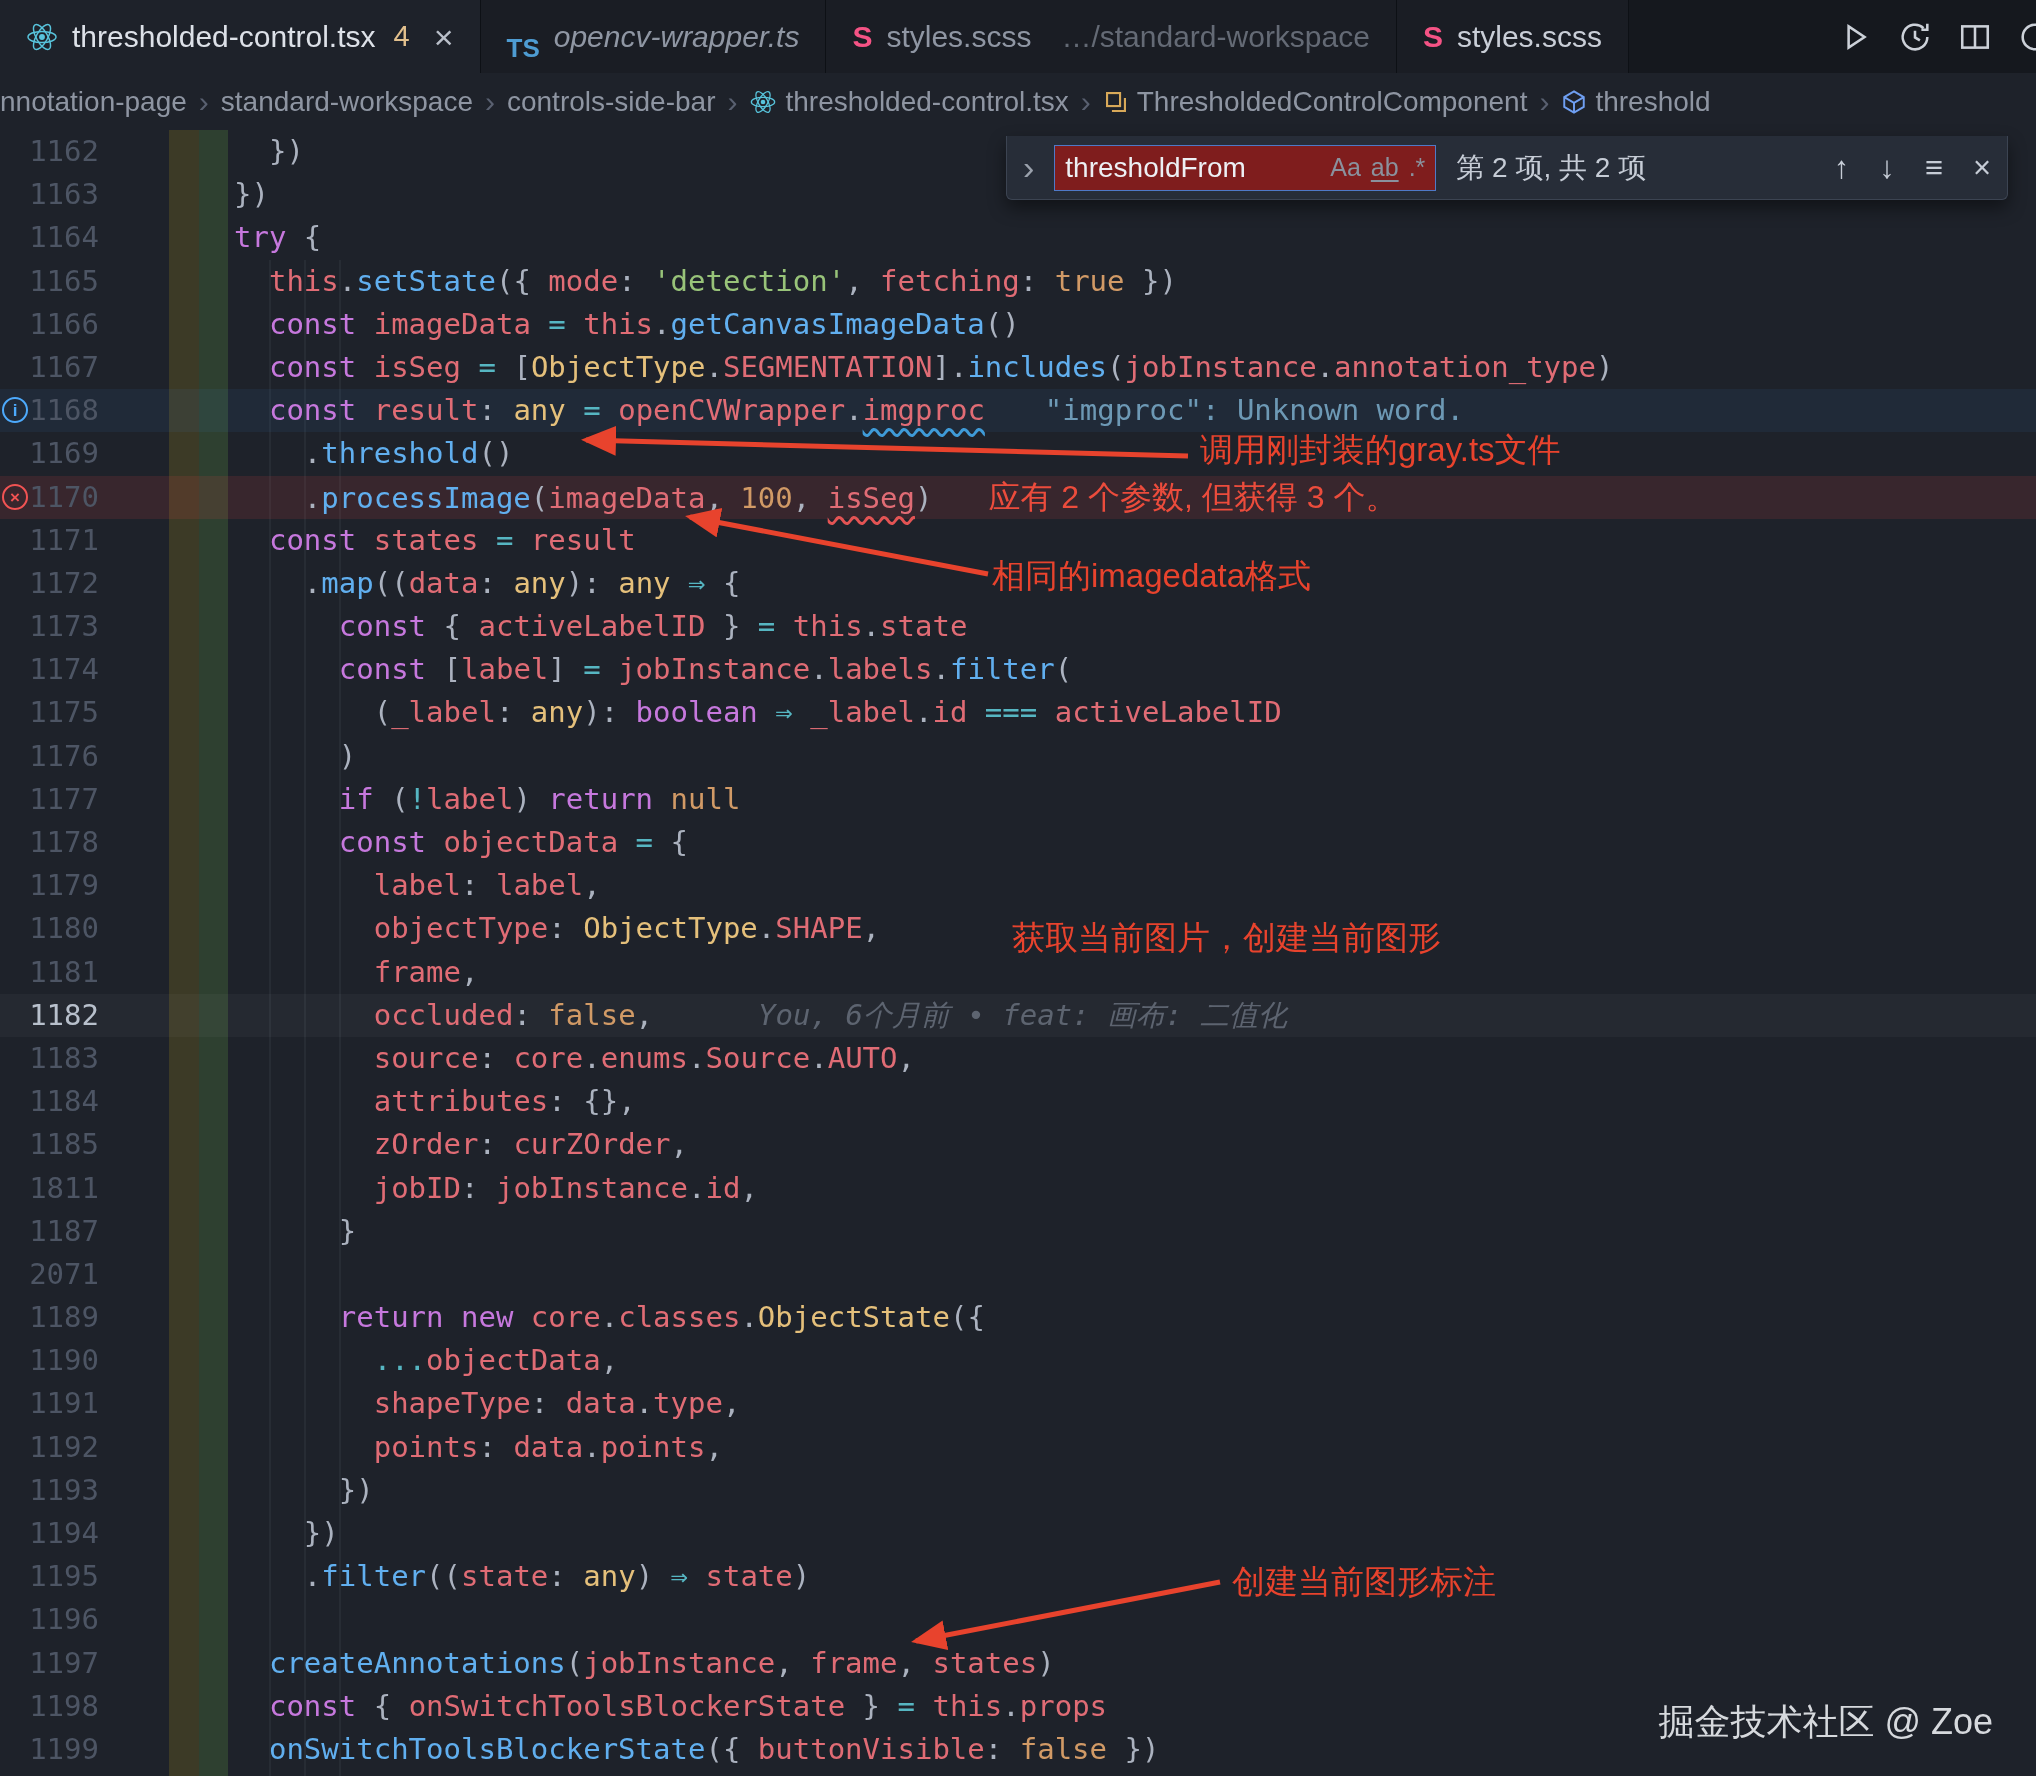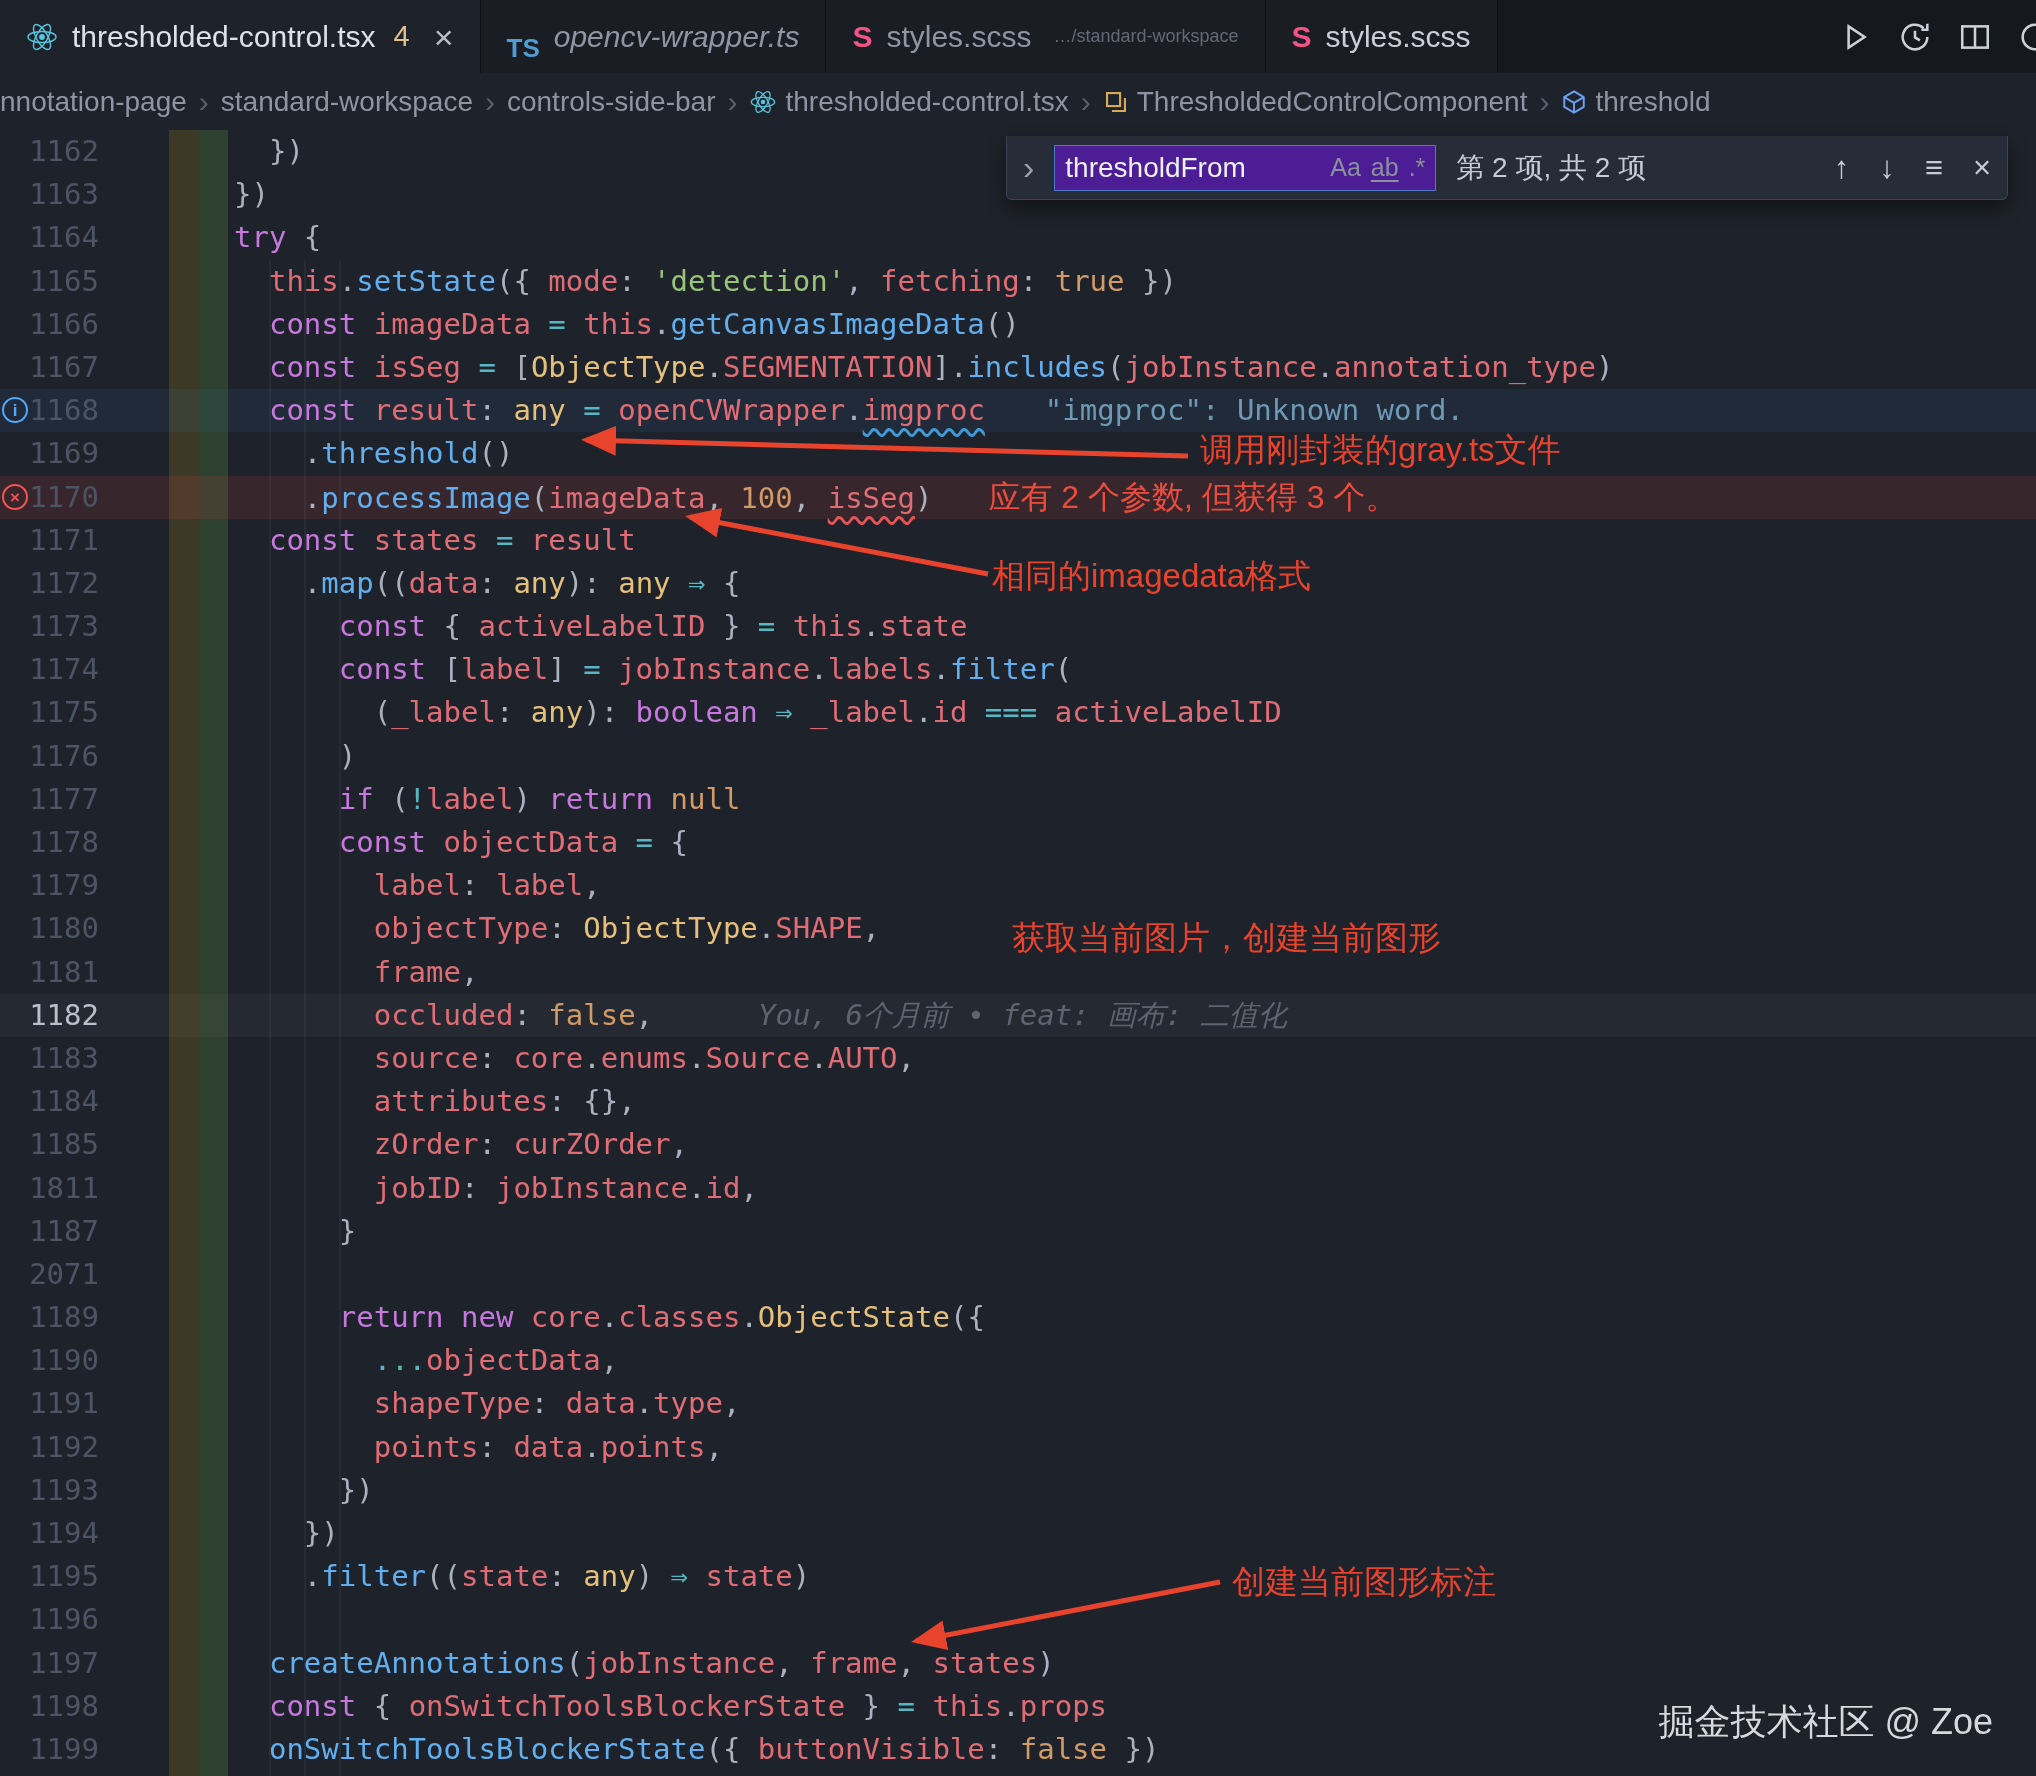--- a/index.html
+++ b/index.html
@@ -15,21 +15,21 @@
     height:73px; background:#15181e; overflow:hidden;
   }
   .tab{
     display:flex; align-items:center; gap:14px;
     padding:0 26px; background:#1a1d24; border-right:1px solid #0d1015;
     color:#8f96a3; font-size:30px; white-space:nowrap; cursor:pointer;
   }
   .tab.active{ background:#1e222a; color:#dde1e8; }
   .tlabel.italic{ font-style:italic; }
   .tlabel.bright{ color:#c9ced7; }
-  .tdetail{ font-size:18px; color:#646a75; margin-left:8px; }
+  .tdetail{ font-size:30px; color:#646a75; margin-left:16px; }
   .tbadge{ color:#e2c08d; font-size:29px; margin-left:4px; }
   .tclose{ color:#b9bfc9; font-size:34px; margin-left:10px; line-height:1; }
   .ticon{ display:flex; align-items:center; }
   .ticon.ts{ color:#4e9cd2; font-weight:bold; font-size:26px;margin-top:23px; }
   .ticon.sass{ color:#f55385; font-weight:bold; font-size:30px; }
   .tab-actions{
     position:absolute; right:0; top:0; height:73px;
     display:flex; align-items:center; gap:26px; padding-left:10px;
   }
   .tab-actions .aicon{ display:flex; }
@@ -91,21 +91,21 @@
   .findbar{
     position:absolute; top:136px; left:1006px; width:1002px; height:64px;
     background:#272d38; border:1px solid #3c4452; border-top:none;
     border-radius:0 0 6px 6px; box-shadow:0 8px 18px rgba(0,0,0,0.45);
     display:flex; align-items:center; gap:20px; padding:0 16px; z-index:50;
   }
   .fexpand{ color:#9aa1ac; font-size:34px; cursor:pointer; }
   .finput{
     display:flex; align-items:center; gap:10px;
     width:382px; height:46px; padding:0 10px;
-    background:#4c1d95; border:1.5px solid #4f79c7;
+    background:#7f1d1d; border:1.5px solid #4f79c7;
   }
   .finput input{
     flex:1; min-width:0; background:transparent; border:none; outline:none;
     color:#edf0f4; font-size:28px; font-family:"Liberation Sans", sans-serif;
   }
   .ftoggle{ color:#8a919d; font-size:25px; cursor:pointer; }
   .ftoggle.ww{ text-decoration:underline; text-underline-offset:4px; }
   .fcount{ color:#c6ccd6; font-size:28px; white-space:nowrap; }
   .fnav{
     margin-left:auto; display:flex; align-items:center; gap:30px;

